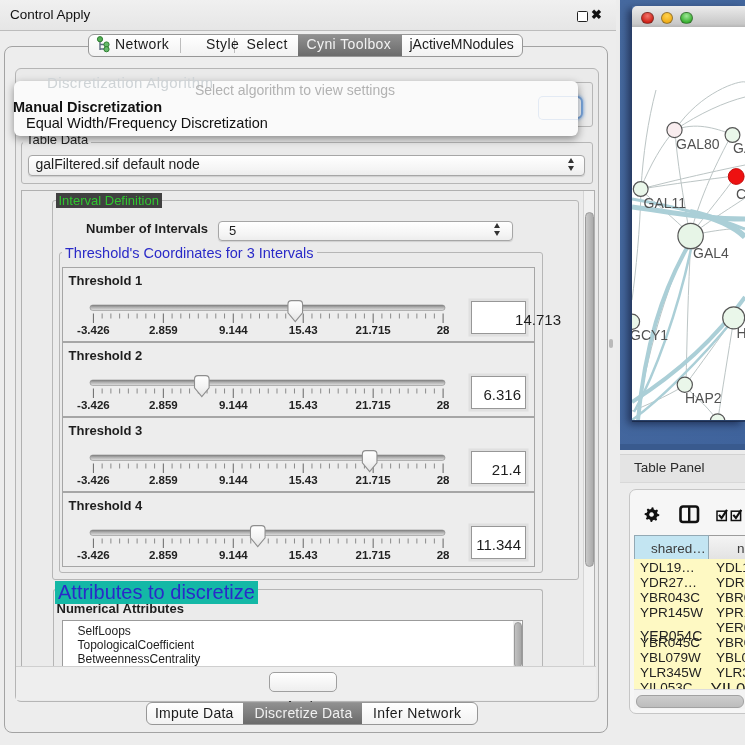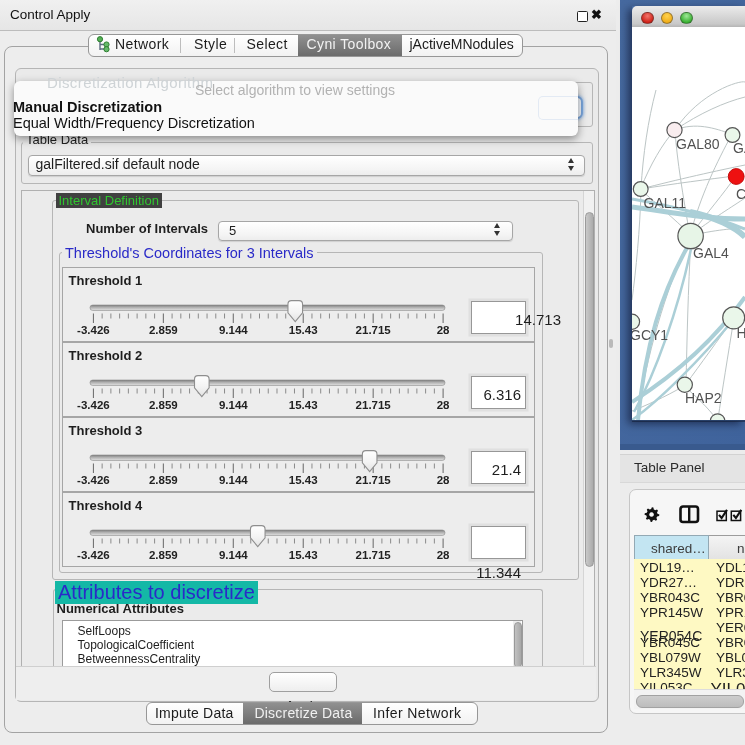--- a/index.html
+++ b/index.html
@@ -23,21 +23,21 @@
 <div class="abs" style="left:577px;top:10.5px;width:9px;height:9px;border:1.6px solid #222;border-radius:1.5px;background:#fff;"></div>
 <div class="txt" style="left:591px;top:7px;font-size:13px;font-weight:bold;color:#111;">✖</div>
 <div class="abs" style="left:3.5px;top:45.5px;width:602px;height:685px;background:#ededed;border:1px solid #a3a3a3;border-radius:8px;"></div>
 <div class="abs" style="left:15px;top:68px;width:582px;height:632px;background:#eaeaea;border:1px solid #b5b5b5;border-radius:6px;"></div>
 <div class="abs" style="left:87.5px;top:33.5px;width:433px;height:21px;background:linear-gradient(#ffffff,#f2f2f2);border:1px solid #979797;border-radius:6px;overflow:hidden;">
  <div class="seg" style="left:209.5px;width:104px;background:linear-gradient(#909090,#6b6b6b);"></div>
  <div class="abs" style="left:91px;top:3px;bottom:3px;width:1px;background:#bdbdbd;"></div>
  <div class="abs" style="left:145px;top:3px;bottom:3px;width:1px;background:#bdbdbd;"></div>
 </div>
 <div class="segtxt" style="left:115px;top:36px;">Network</div>
-<div class="segtxt" style="left:194px;top:36px;">Style</div>
+<div class="segtxt" style="left:206px;top:36px;">Style</div>
 <div class="segtxt" style="left:246.5px;top:36px;">Select</div>
 <div class="segtxt" style="left:306.5px;top:36px;color:#f2f2f2;">Cyni Toolbox</div>
 <div class="segtxt" style="left:409.5px;top:36px;letter-spacing:0;">jActiveMNodules</div>
 <svg class="abs" style="left:95px;top:35px;" width="18" height="18" viewBox="0 0 18 18">
 <path d="M5,5 V15 M5,9.5 H11 M5,14 H11" stroke="#5c6d80" stroke-width="1.4" fill="none"></path>
 <circle cx="5" cy="4.2" r="2.6" fill="#55b055" stroke="#2e7d32" stroke-width="1"></circle>
 <circle cx="11.5" cy="9.5" r="2.6" fill="#66bb6a" stroke="#2e7d32" stroke-width="1"></circle>
 <circle cx="11.5" cy="14.2" r="2.6" fill="#66bb6a" stroke="#2e7d32" stroke-width="1"></circle>
 </svg>
 <div class="gbox" style="left:21px;top:82px;width:570px;height:43px;"></div>
@@ -130,21 +130,21 @@
     <path d="M31.40,46.5 V56 M101.34,46.5 V56 M171.28,46.5 V56 M241.22,46.5 V56 M311.16,46.5 V56 M381.10,46.5 V56" stroke="#666" stroke-width="1"></path>
     <text x="31.4" y="66.5" font-family="Liberation Sans" font-size="11.5" font-weight="bold" fill="#222" text-anchor="middle">-3.426</text>
     <text x="101.3" y="66.5" font-family="Liberation Sans" font-size="11.5" font-weight="bold" fill="#222" text-anchor="middle">2.859</text>
     <text x="171.3" y="66.5" font-family="Liberation Sans" font-size="11.5" font-weight="bold" fill="#222" text-anchor="middle">9.144</text>
     <text x="241.2" y="66.5" font-family="Liberation Sans" font-size="11.5" font-weight="bold" fill="#222" text-anchor="middle">15.43</text>
     <text x="311.2" y="66.5" font-family="Liberation Sans" font-size="11.5" font-weight="bold" fill="#222" text-anchor="middle">21.715</text>
     <text x="381.1" y="66.5" font-family="Liberation Sans" font-size="11.5" font-weight="bold" fill="#222" text-anchor="middle">28</text>
     <path d="M188.46,37.2 Q188.46,33.6 191.96,33.6 L199.56,33.6 Q203.06,33.6 203.06,37.2 L203.06,45.8 L195.76,54.6 L188.46,45.8 Z" fill="url(#th)" stroke="#8e8e8e" stroke-width="1.1"></path>
   </svg>
 <div class="abs" style="left:471px;top:525.5px;width:53px;height:31px;background:#fff;border:1px solid #979797;box-shadow:0 0 0 2.5px #e0e0e0;"></div>
-<div class="txt" style="left:471px;top:564px;width:50px;font-size:15px;text-align:right;">11.344</div>
+<div class="txt" style="left:471px;top:536px;width:50px;font-size:15px;text-align:right;">11.344</div>
 <div class="abs" style="left:52.5px;top:589px;width:488px;height:77px;border:1px solid #b6b6b6;border-bottom:none;border-radius:3px 3px 0 0;"></div>
 <div class="gttl" style="left:55px;top:580.5px;background:#14b8a6;color:#2a2ac8;font-size:20px;">Attributes to discretize</div>
 <div class="txt" style="left:56.5px;top:601px;font-size:13px;font-weight:bold;">Numerical Attributes</div>
 <div class="abs" style="left:62px;top:619.5px;width:459px;height:46.5px;background:#fff;border:1px solid #9b9b9b;"></div>
 <div class="txt" style="left:77.5px;top:623.5px;font-size:12px;">SelfLoops</div>
 <div class="txt" style="left:77.5px;top:637.6px;font-size:12px;">TopologicalCoefficient</div>
 <div class="txt" style="left:77.5px;top:651.8px;font-size:12px;">BetweennessCentrality</div>
 <div class="abs" style="left:513px;top:620.5px;width:8px;height:45.5px;background:#ededed;"></div>
 <div class="abs" style="left:513.5px;top:621.5px;width:6.5px;height:44px;background:linear-gradient(90deg,#c2c2c2,#a8a8a8);border:1px solid #999;border-radius:4px;"></div>
 <div class="abs" style="left:16px;top:666px;width:580px;height:33px;background:#eeeeee;border-top:1px solid #cfcfcf;"></div>
@@ -253,13 +253,13 @@
  <div class="txt" style="left:6.5px;top:121.3px;font-size:13.5px;color:#222;">YIL053C</div>
  <div class="txt" style="left:77px;top:121.3px;font-size:17px;color:#222;">YIL0</div>
 </div>
 <div class="abs" style="left:633.5px;top:689px;width:111.5px;height:19px;background:#f3f3f3;border-top:1px solid #dcdcdc;"></div>
 <div class="abs" style="left:636px;top:694.5px;width:106px;height:11px;background:linear-gradient(#cdcdcd,#bdbdbd);border:1px solid #a2a2a2;border-radius:6px;"></div>
 <div class="abs" style="left:13.5px;top:81px;width:564px;height:54.5px;background:#fafafa;border-radius:6px;box-shadow:0 3px 9px rgba(0,0,0,0.42);"></div>
 <div class="txt" style="left:47px;top:73.5px;font-size:15px;letter-spacing:0.4px;color:#ced3d6;">Discretization Algorithm</div>
 <div class="abs" style="left:538px;top:96px;width:39px;height:22px;border:1.5px solid rgba(120,162,216,0.18);border-radius:5px 0 0 5px;border-right:none;"></div>
 <div class="txt" style="left:195px;top:82px;font-size:14px;color:#b2b2b2;">Select algorithm to view settings</div>
 <div class="txt" style="left:13px;top:98.5px;font-size:14.5px;font-weight:bold;color:#111;">Manual Discretization</div>
-<div class="txt" style="left:13px;top:114.5px;font-size:14.5px;color:#111;">Equal Width/Frequency Discretization</div>
+<div class="txt" style="left:26px;top:114.5px;font-size:14.5px;color:#111;">Equal Width/Frequency Discretization</div>
 
 </body></html>

